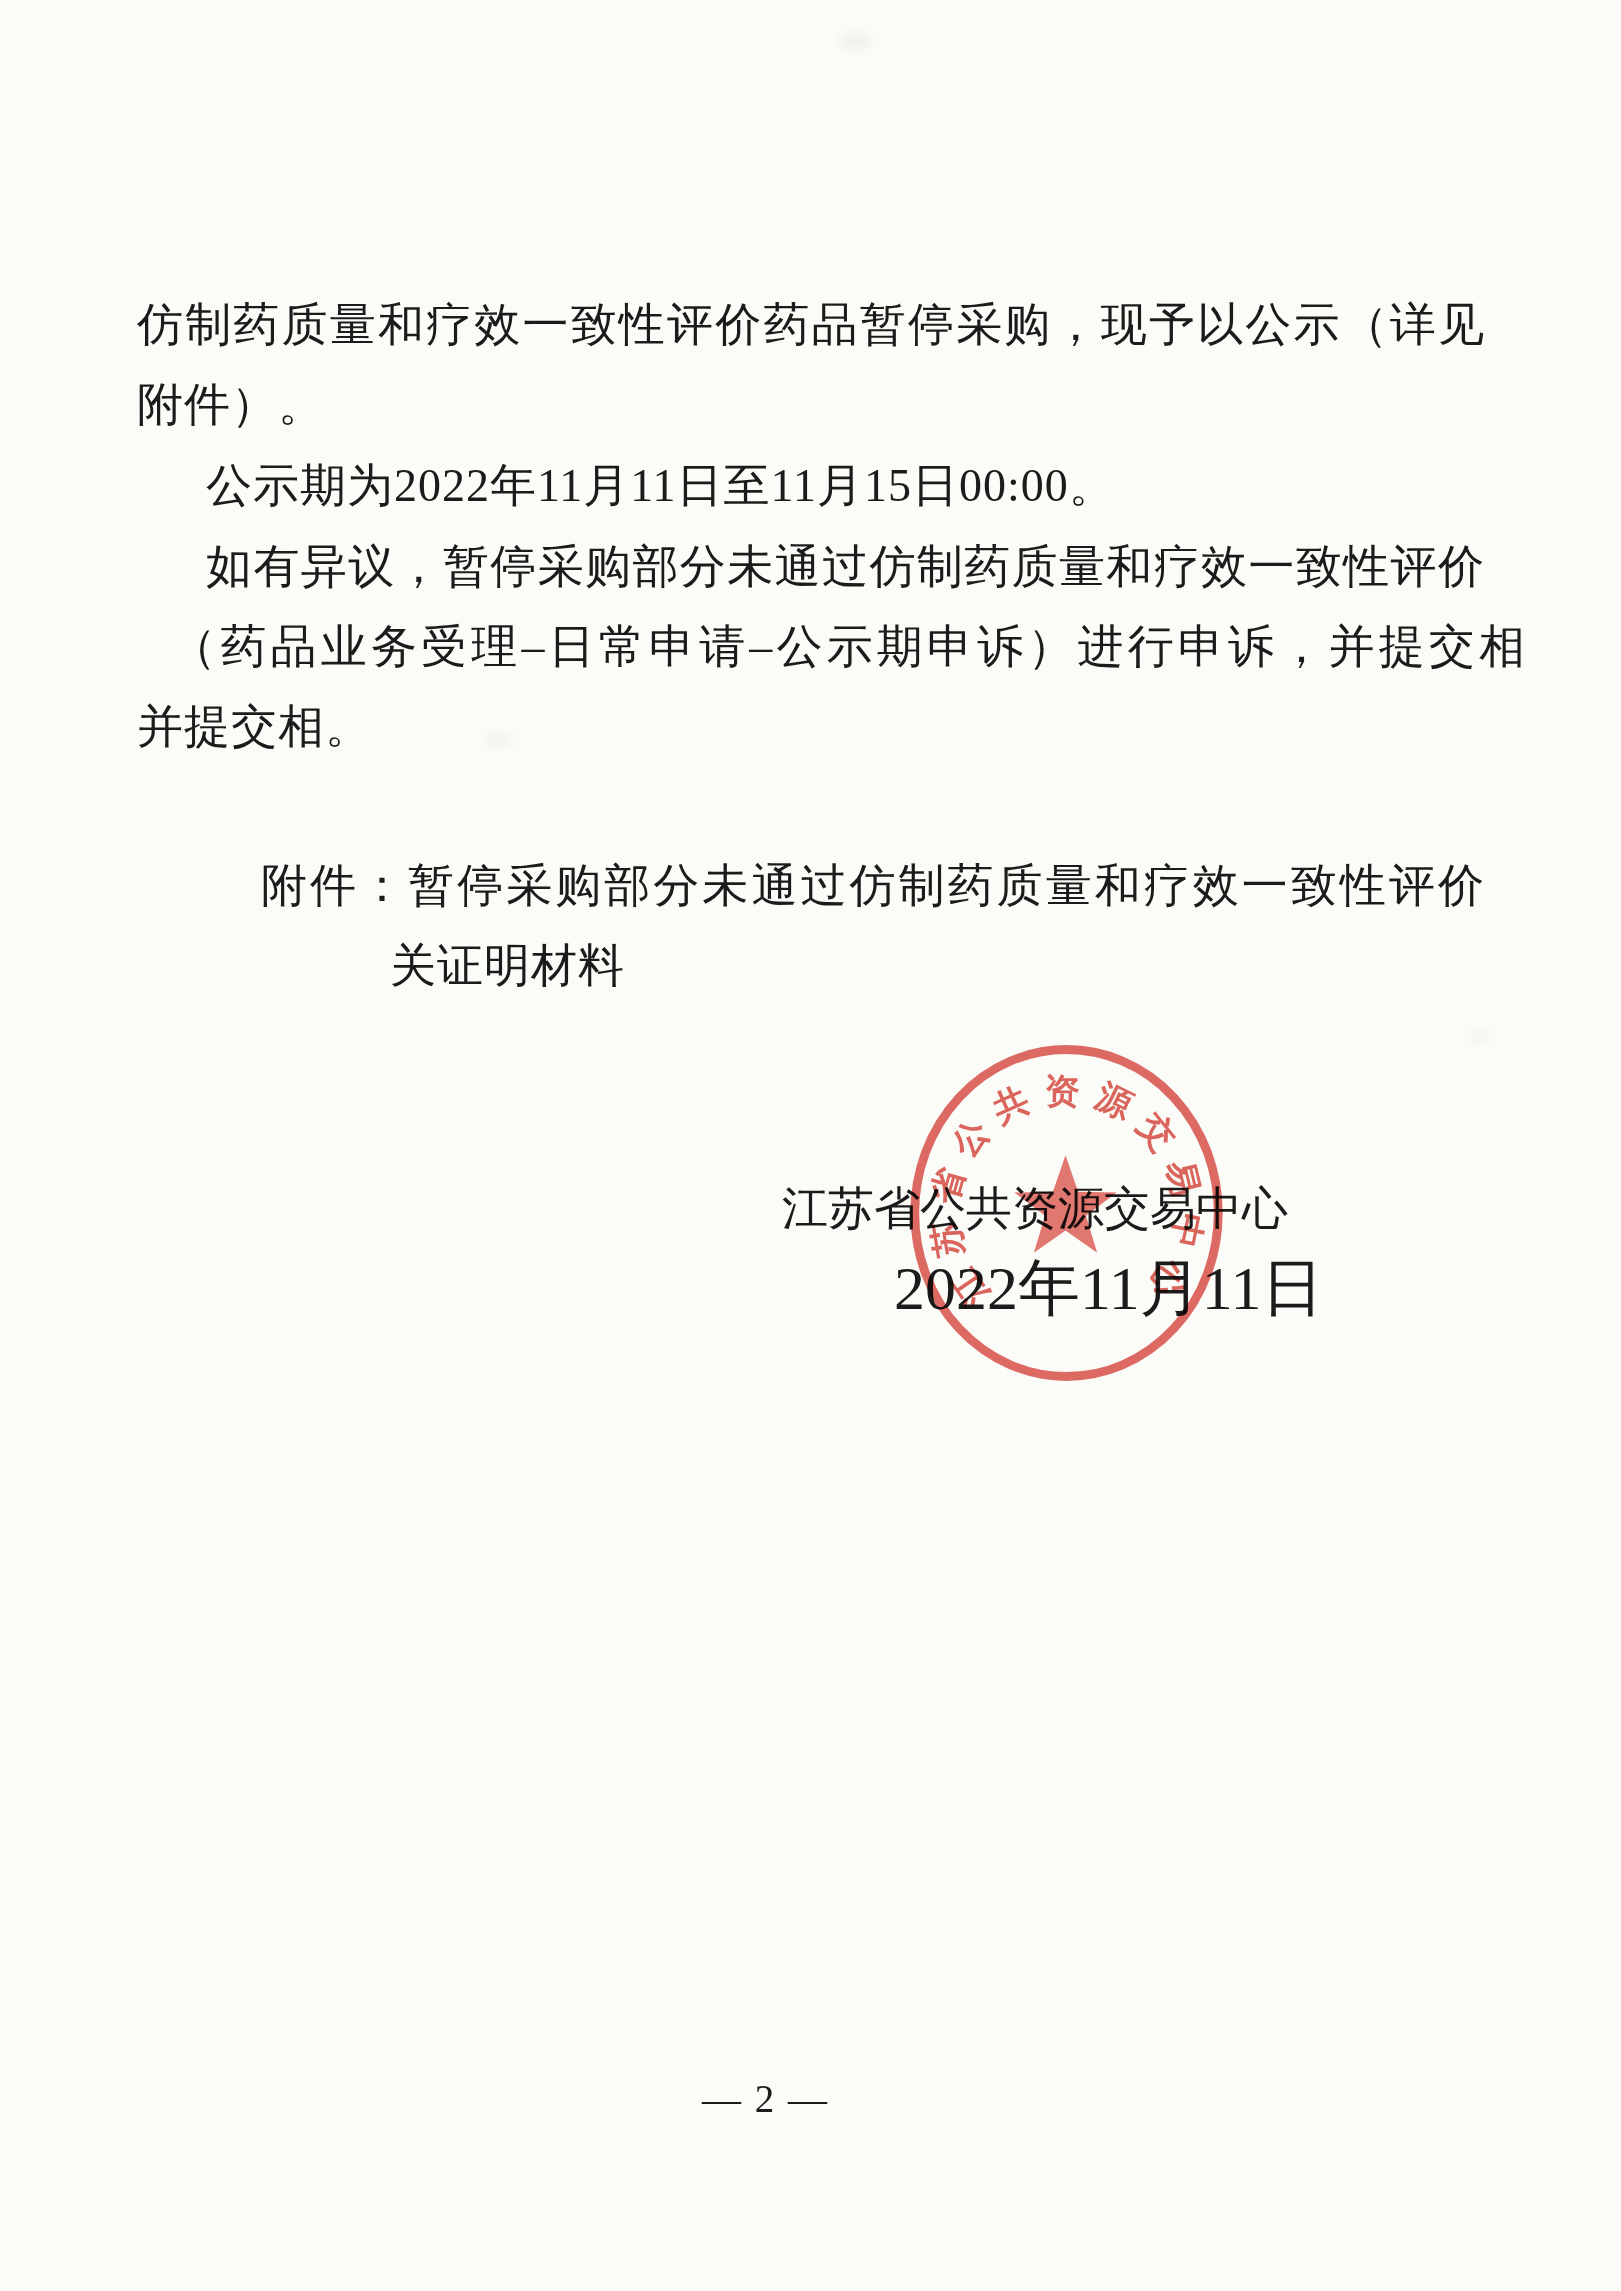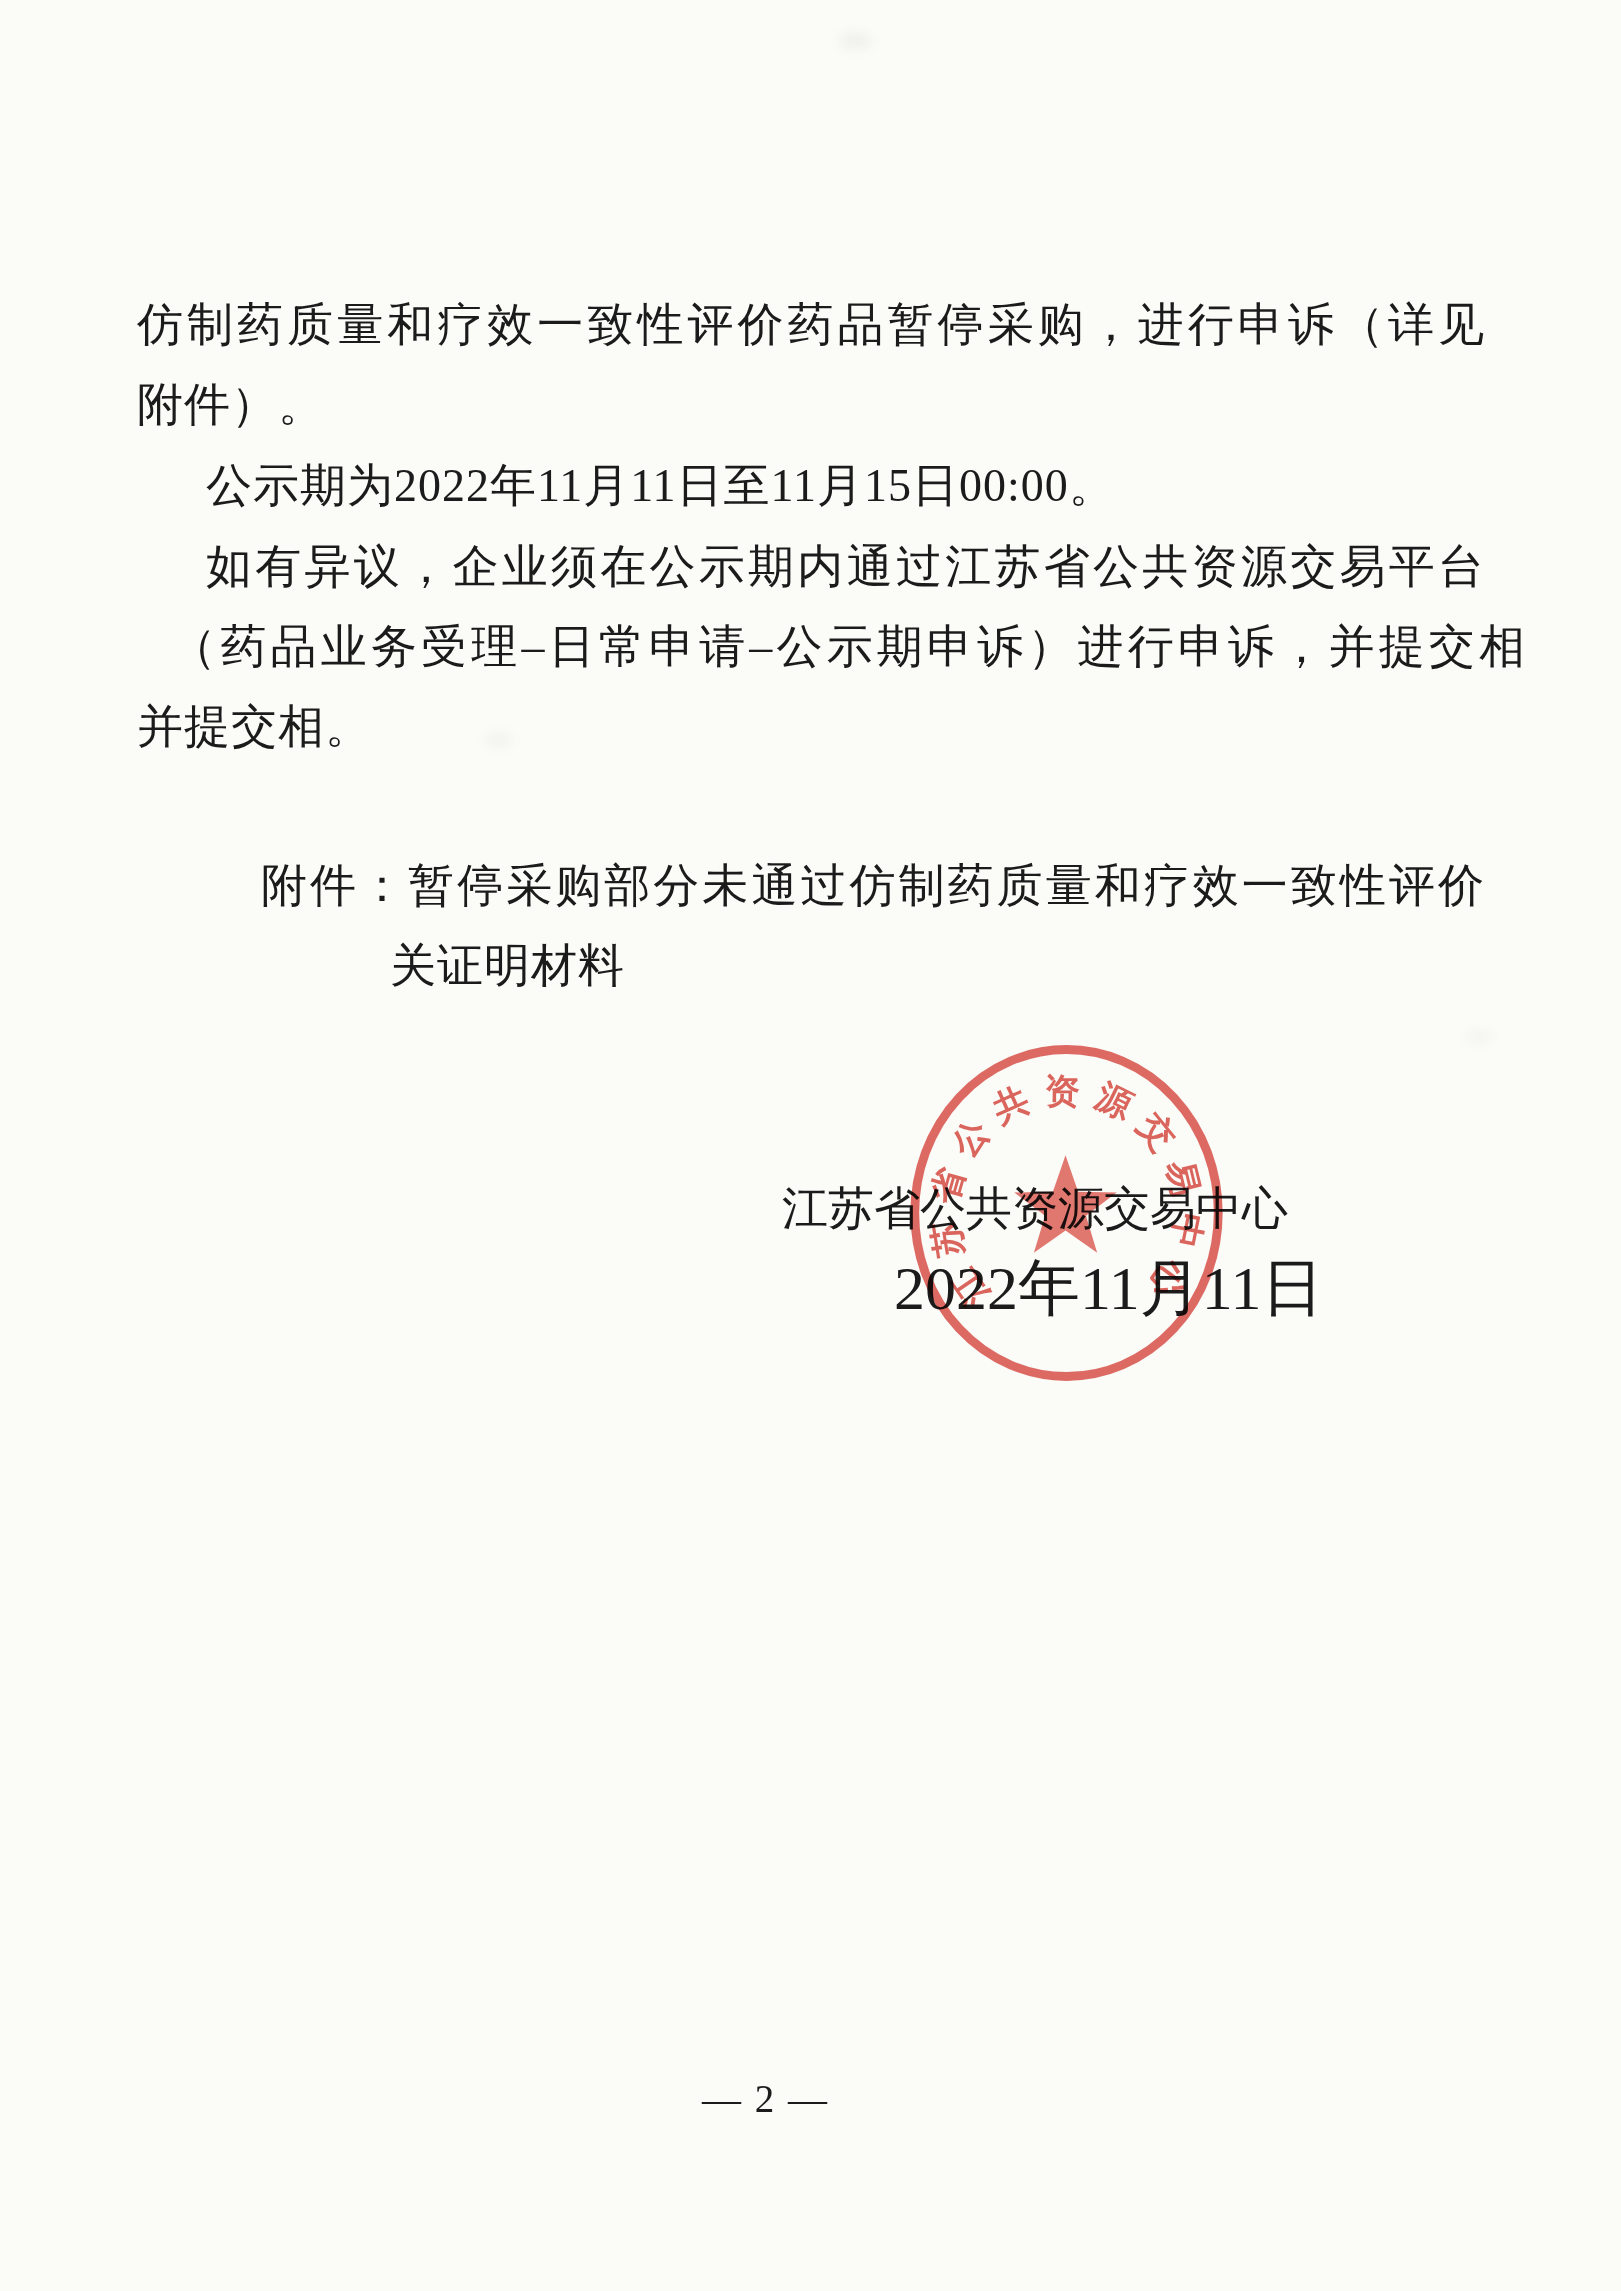--- a/index.html
+++ b/index.html
@@ -86,30 +86,30 @@
 </head>
 <body>
 
 <div class="page">
 
   <div class="smudge s1"></div>
   <div class="smudge s2"></div>
   <div class="smudge s3"></div>
 
   <div class="para" style="top:285px">
-    <div class="ln">仿制药质量和疗效一致性评价药品暂停采购，进行申诉（详见</div>
+    <div class="ln">仿制药质量和疗效一致性评价药品暂停采购，现予以公示（详见</div>
     <div class="ln end">附件）。</div>
   </div>
 
   <div class="para" style="top:446px">
     <div class="ln end indent">公示期为2022年11月11日至11月15日00:00。</div>
   </div>
 
   <div class="para" style="top:527px">
-    <div class="ln indent">如有异议，企业须在公示期内通过江苏省公共资源交易平台</div>
+    <div class="ln indent">如有异议，暂停采购部分未通过仿制药质量和疗效一致性评价</div>
     <div class="ln hang">（药品业务受理–日常申请–公示期申诉）进行申诉，并提交相</div>
     <div class="ln end">并提交相。</div>
   </div>
 
   <div class="para" style="top:846px">
     <div class="ln att1">附件：暂停采购部分未通过仿制药质量和疗效一致性评价</div>
     <div class="ln end att2">关证明材料</div>
   </div>
 
   <div class="sig-org">江苏省公共资源交易中心</div>

